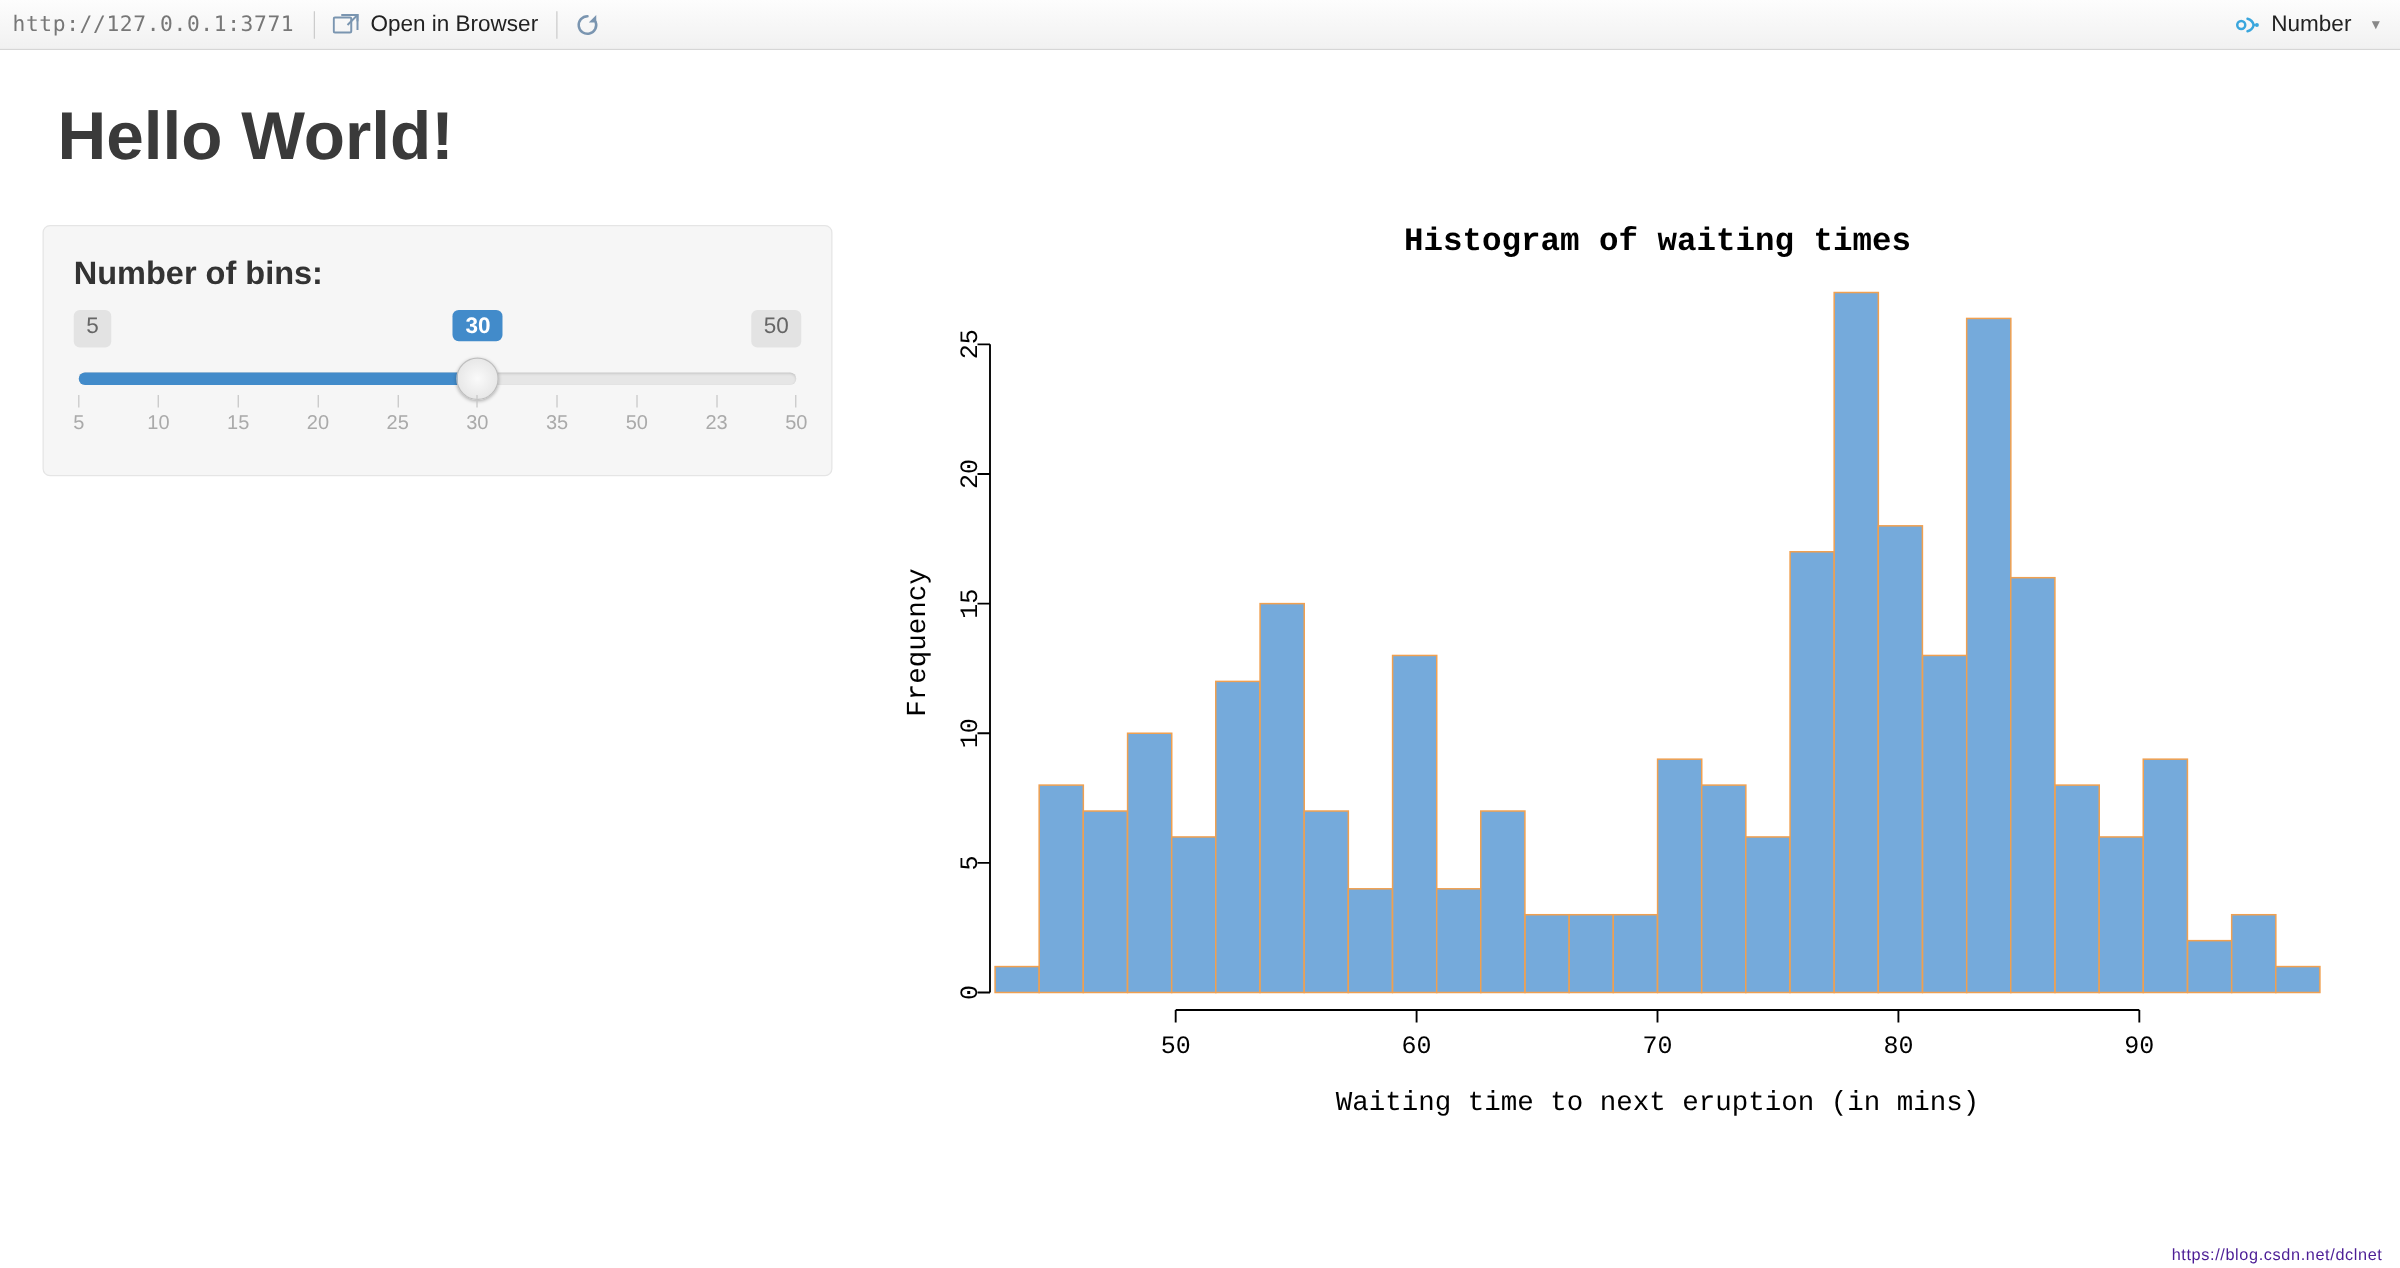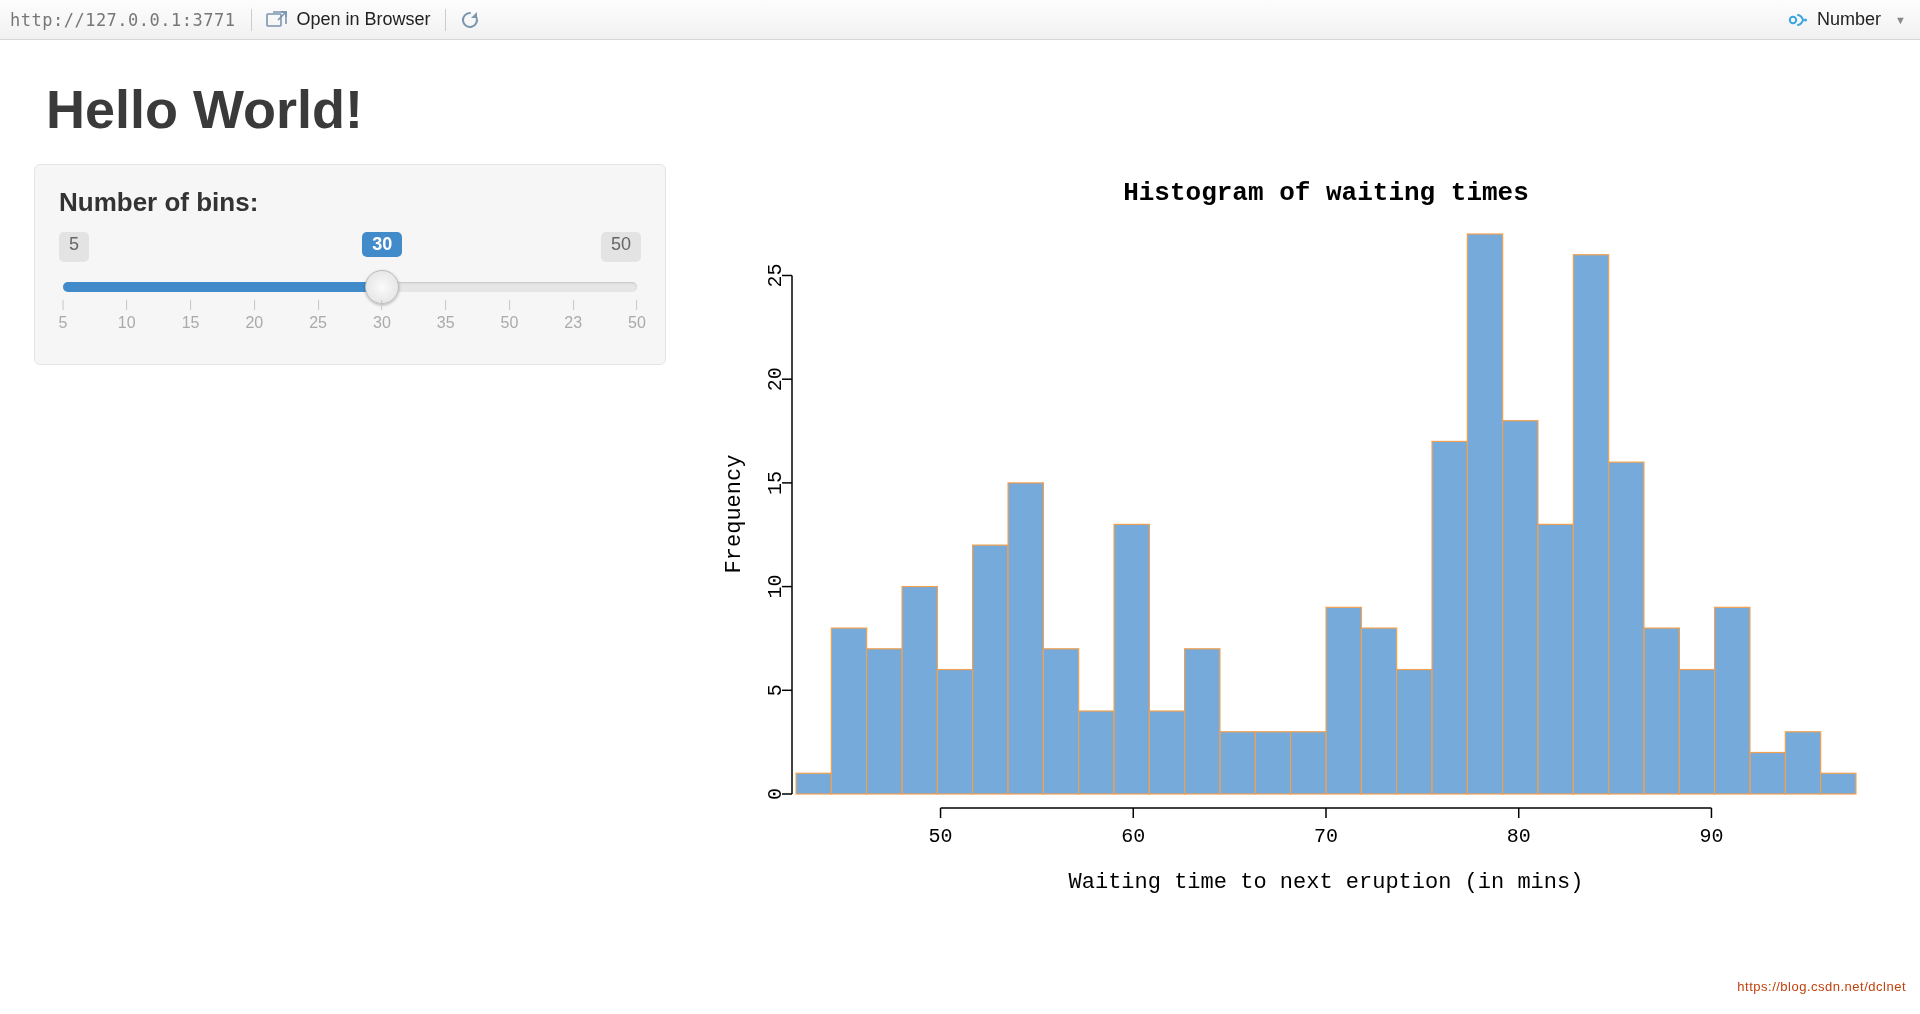--- a/index.html
+++ b/index.html
@@ -21,21 +21,21 @@
   
   .ico-open svg, .ico-reload svg, .ico-publish svg { display:block; }
 
   
   .page { padding:28px 34px; }
   h1.title { font-size:54px; font-weight:700; margin:10px 12px 24px; color:#3a3a3a; }
   .row { display:flex; align-items:flex-start; gap:40px; }
 
   .well {
     width:671px; padding:22px 24px 30px; background:#f6f6f6;
-    border:1px solid #e5e5e5; border-radius:6px;
+    border:1px solid #e5e5e5; border-radius:6px;margin-top:16px;
   }
   .ctrl-label { font-size:26px; font-weight:700; margin:0 0 14px; }
   .bounds { display:flex; justify-content:space-between; position:relative; height:30px; margin-bottom:6px;}
   .pill { background:#e3e3e3; color:#666; border-radius:5px; padding:2px 10px; font-size:18px; }
   .val-pill { background:#428bca; color:#fff; border-radius:5px; padding:2px 10px; font-size:18px; font-weight:600; position:absolute; transform:translateX(-50%); }
 
   .track { position:relative; height:10px; background:#e6e6e6; border-radius:6px; margin:20px 4px 0; box-shadow:inset 0 1px 2px rgba(0,0,0,.15);}
   .fill  { position:absolute; left:0; top:0; bottom:0; background:#428bca; border-radius:6px; }
   .handle{
     position:absolute; top:50%; width:34px; height:34px; border-radius:50%;
@@ -51,21 +51,21 @@
   .chart-wrap { flex:1;font-family:Liberation Mono, monospace; }
   svg.chart { display:block; }
   .bar { fill:#75aadb; stroke:#f0a050; stroke-width:1.2; }
   .axis { stroke:#000; stroke-width:1.5; fill:none; }
   .tickmark { stroke:#000; stroke-width:1.5; }
   .ticklab { font-size:20px; fill:#000; }
   .axlab { font-size:22px; fill:#000; }
   .chtitle{ font-size:26px; font-weight:700; fill:#000; }
   .yaxlab { font-size:22px; fill:#000; }
 
-  .watermark { position:fixed; right:14px; bottom:20px; font-size:13px; color:#c2410c; letter-spacing:.5px;}
+  .watermark { position:fixed; right:14px; bottom:3px; font-size:13px; color:#4c1d95; letter-spacing:.5px;}
 </style>
 </head>
 <body>
 
 <div class="toolbar">
   <span class="url">http://127.0.0.1:3771</span>
   <div class="sep"></div>
   <div class="tb-btn">
     <span class="ico-open">
       <svg width="22" height="18" viewBox="0 0 22 18">

